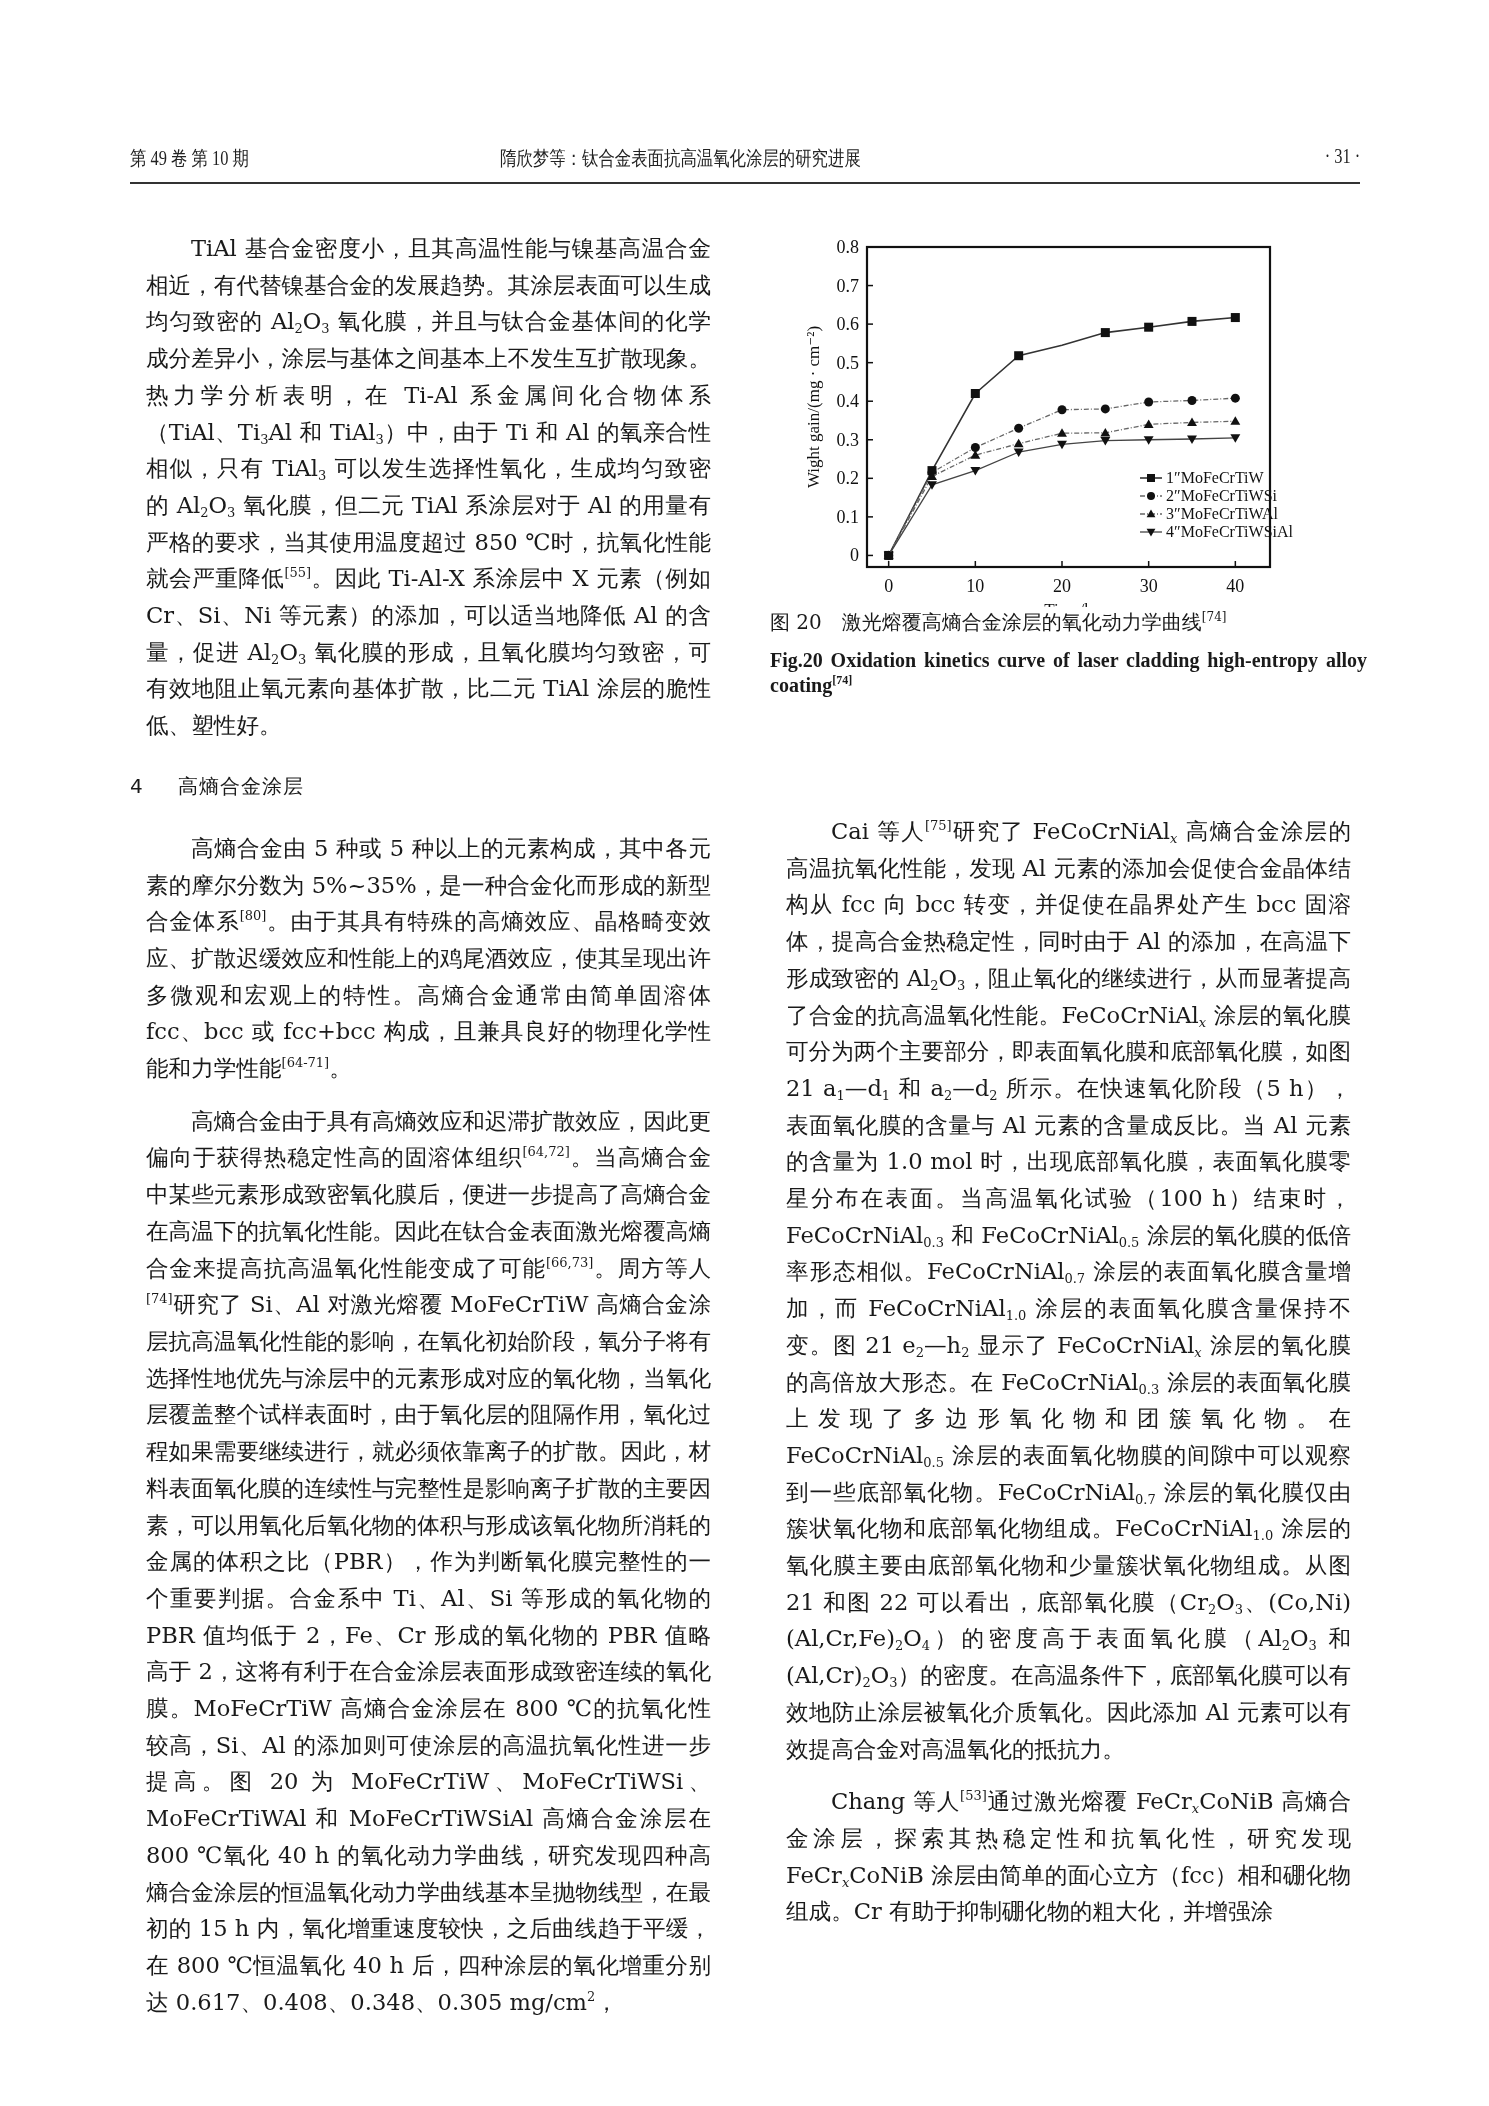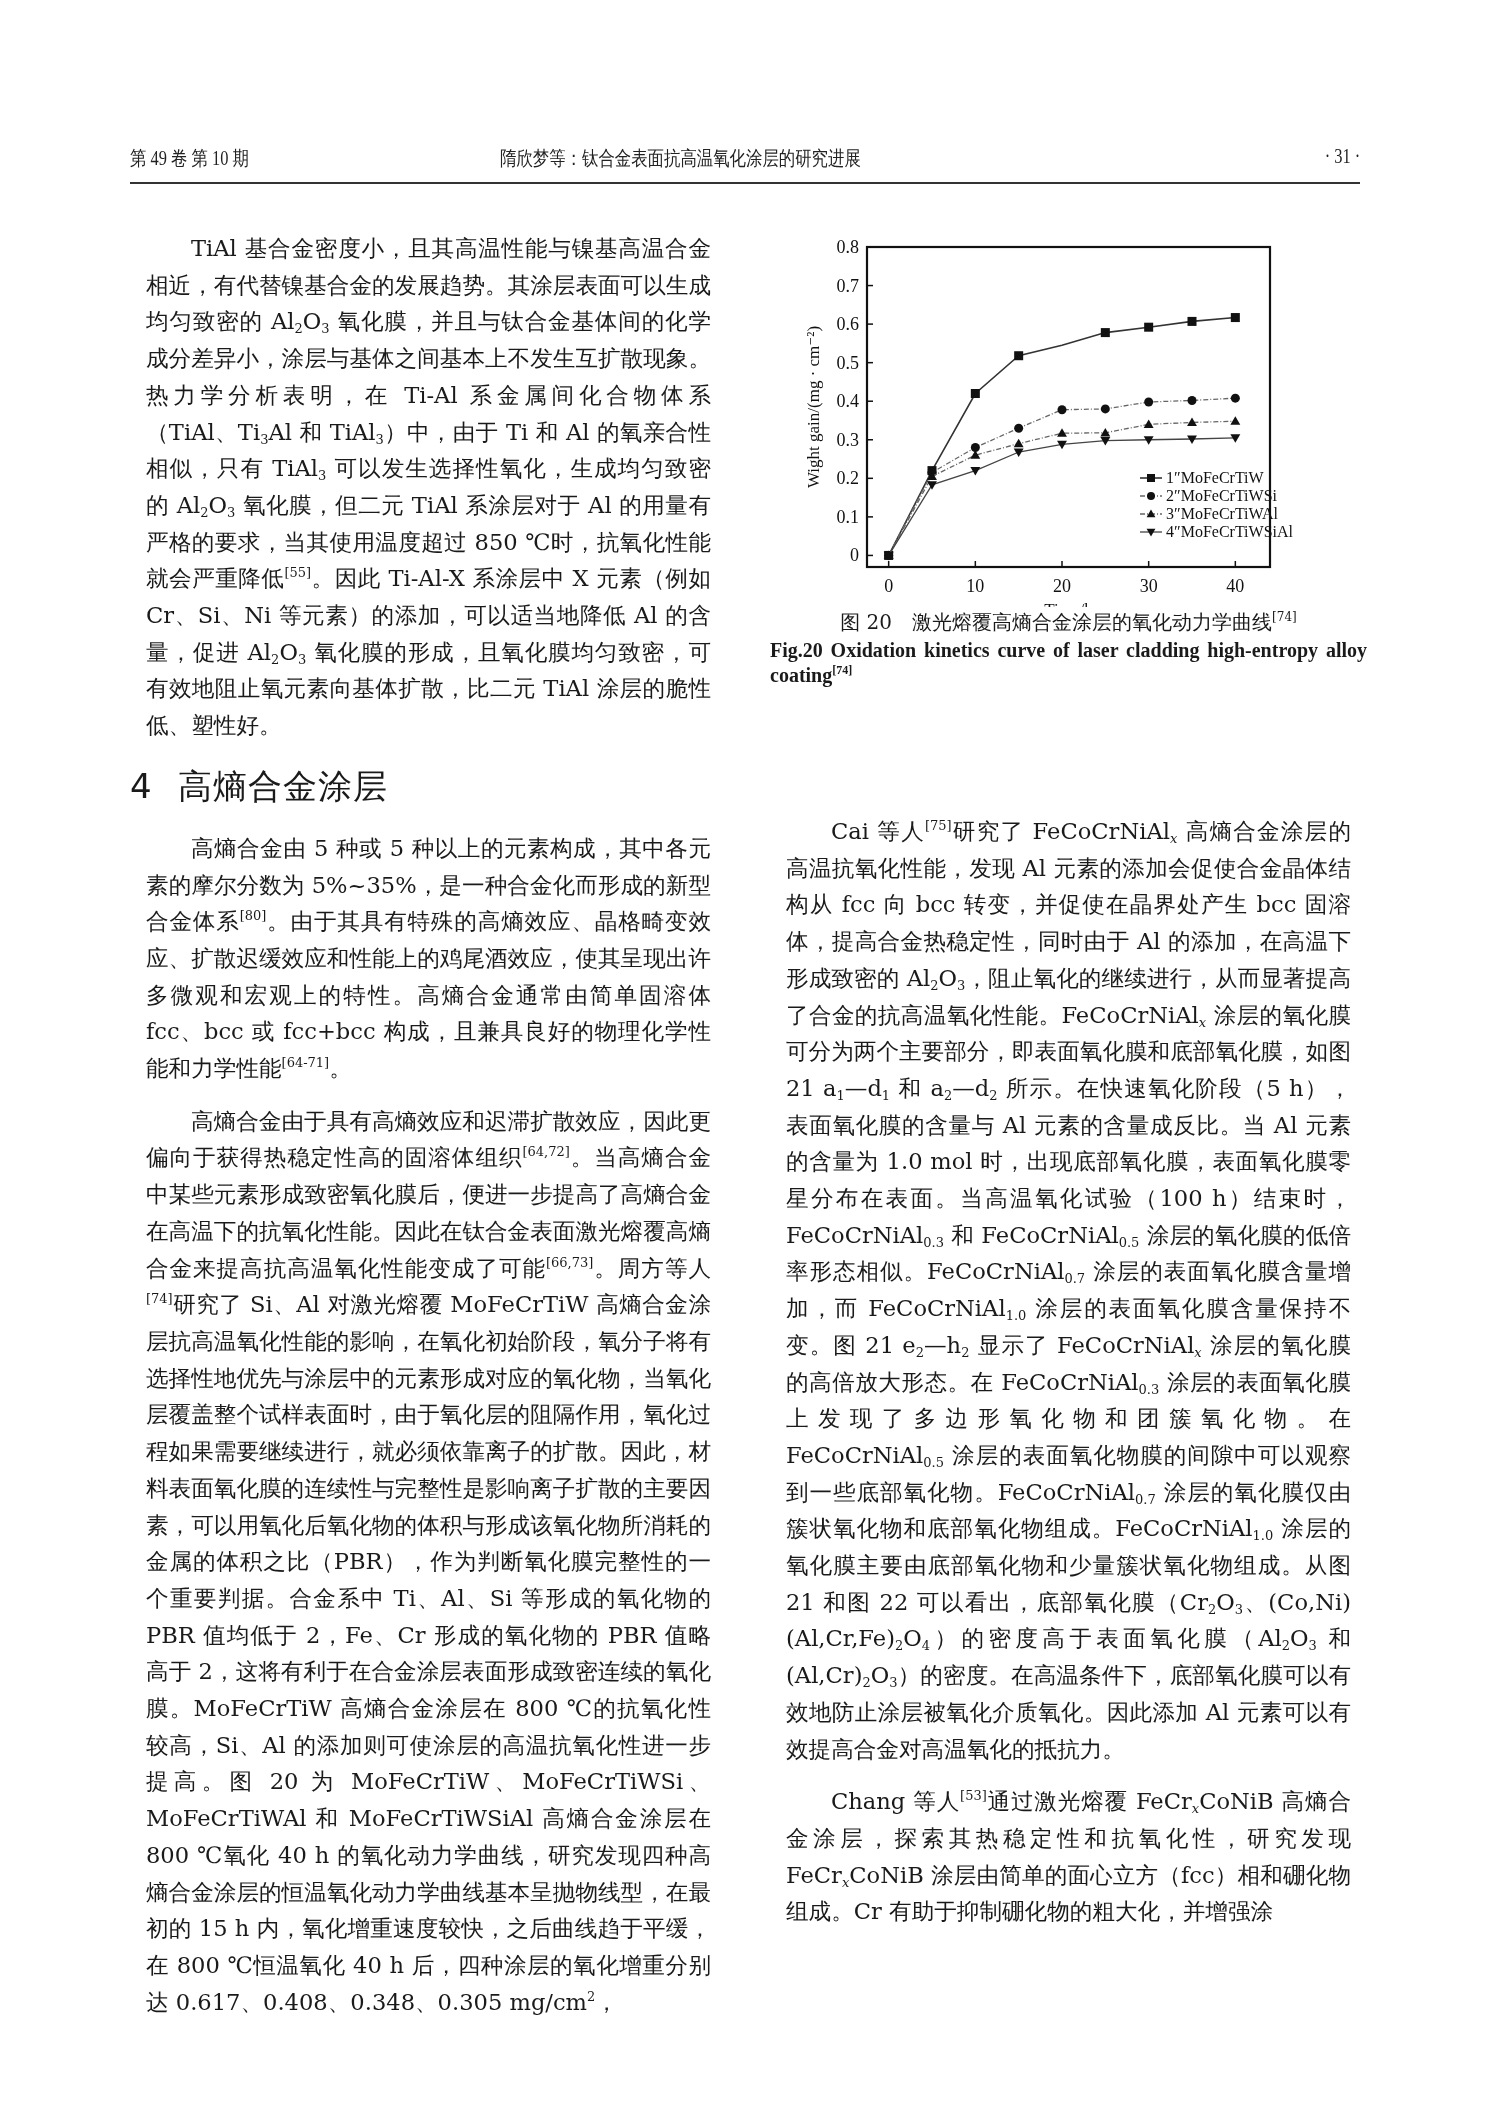--- a/index.html
+++ b/index.html
@@ -14,28 +14,28 @@
 
   .col { position: absolute; width: 597px; font-size: 22.6px; line-height: 36.7px;
          text-align: justify; text-justify: inter-character; }
   .col-left { left: 130px; top: 214px; }
   .col-right { left: 770px; top: 214px; }
   .para { margin: 16px; text-indent: 45px; }
   .para.noindent { text-indent: 0; }
   .para sub, .para sup { font-size: 13px; line-height: 0; }
   .para sup { vertical-align: 9px; }
   .para sub { vertical-align: -4px; }
-  .section-heading { font-family: "DejaVu Sans", "Liberation Sans", sans-serif; font-size: 34px;
+  .section-heading { font-family: "DejaVu Sans", "Liberation Sans", sans-serif; font-size: 20px;
                      margin: 22px 0 24px 0; line-height: 40px; letter-spacing: 1px; }
   .section-heading .num { display: inline-block; width: 48px; }
 
   .figure { position: relative; width: 597px; height: 575px; margin-top: 8px; }
   .figure svg { position: absolute; left: 0; top: 0; }
   .caption { position: absolute; left: 0; top: 388px; width: 597px; font-size: 20px; line-height: 25px; }
-  .caption .zh { text-align: center; margin-bottom: 3px; }
+  .caption .zh { margin-bottom: 13px; }
   .caption .en { text-align: justify; font-family: "Liberation Serif", "DejaVu Serif", serif; font-size: 20px; font-weight: bold; }
   .caption sup { font-size: 12px; vertical-align: 8px; line-height: 0; }
   svg text { font-family: "Liberation Serif", "DejaVu Serif", serif; }
 </style>
 </head>
 <body>
 
 <div class="header">
   <span class="left">第 49 卷   第 10 期</span>
   <span class="center">隋欣梦等：钛合金表面抗高温氧化涂层的研究进展</span>

